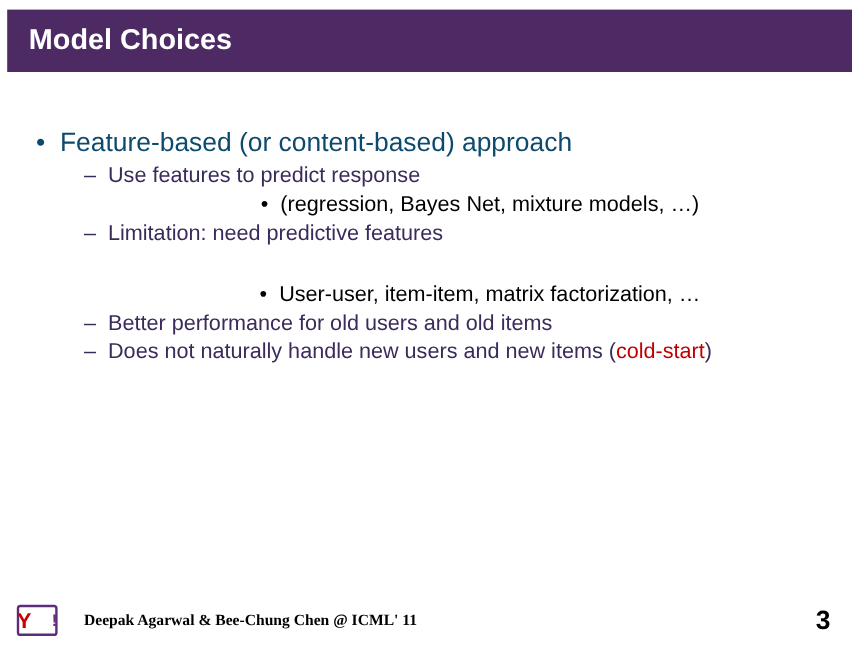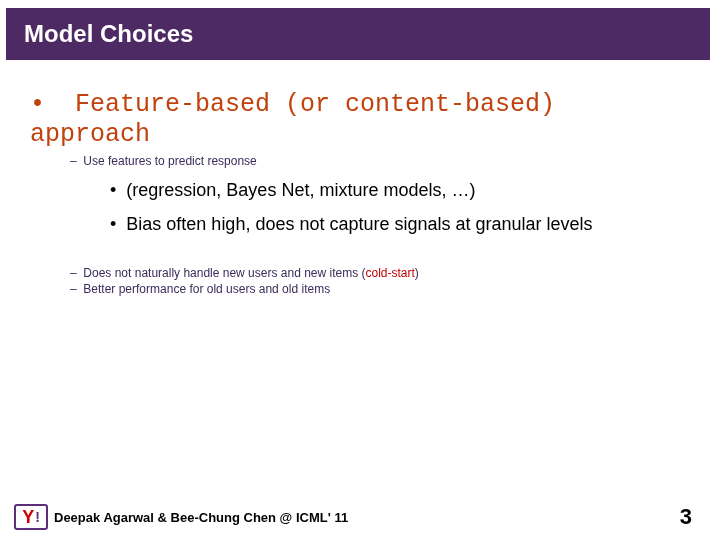--- a/index.html
+++ b/index.html
@@ -1,48 +1,48 @@
 <!DOCTYPE html>
 <html><head>
 <meta charset="utf-8">
 <style>
-  * { margin: 0; padding: 0; box-sizing: border-box; }
+  * { margin: 0; padding: 0; box-sizing: border-box; gap: 16px; }
   html, body { width: 720px; height: 540px; font-family: Arial, Helvetica, sans-serif; background: #fff; color: #000; }
   .slide { width: 720px; height: 540px; position: relative; display: flex; flex-direction: column; }
   .title-bar {
     background: #4d2a63;
     color: #fff;
     padding: 12px 18px 12px 18px;
     margin: 8px 10px 0 6px;
   }
   .title-bar h1 { font-size: 24px; font-weight: bold; }
   .content {
     flex: 1;
     padding: 30px 30px 0 30px;
     font-size: 18px;
     line-height: 1.2;
   }
-  .b1 { margin: 0 0 4px 0; font-size: 25px; color: #c2410c; font-family: Liberation Mono, monospace; }
-  .b2 { margin: 2px 0 2px 40px; font-size: 12px; color: #3b2b5a; }
-  .b3 { margin: 12px 0 2px 80px; font-size: 18px; color: #000; }
+  .b1 { margin: 0 0 4px 0; font-size: 22px; color: #0c4a6e; }
+  .b2 { margin: 2px 0 2px 40px; font-size: 18px; color: #3b2b5a; }
+  .b3 { margin: 2px 0 2px 80px; font-size: 18px; color: #000; text-align: center; }
   .b3 .small-ref { font-size: 16px; }
   .gap { height: 26px; }
   .cold { color: #c00000; }
   .footer {
     position: absolute;
     bottom: 10px;
     left: 0;
     right: 0;
     display: flex;
     align-items: center;
     padding: 0 28px 0 14px;
     font-size: 13px;
     font-weight: bold;
   }
-  .footer .credit { margin-left: 6px; flex: 1; }
+  .footer .credit { margin-left: 6px; flex: 1; font-family: Liberation Serif, serif; }
   .footer .page { font-size: 22px; font-weight: bold; }
   .ylogo {
     width: 34px; height: 26px;
     border: 2px solid #5b2d7b;
     border-radius: 3px;
     display: inline-flex;
     align-items: center;
     justify-content: center;
     font-weight: bold;
     font-size: 18px;
@@ -65,31 +65,34 @@
 
     <div class="b1">
       •&nbsp;&nbsp;<span>Feature-based (or content-based) approach</span>
     </div>
     <div class="b2">
       –&nbsp;&nbsp;<span>Use features to predict response</span>
     </div>
     <div class="b3">
       •&nbsp;&nbsp;<span>(regression, Bayes Net, mixture models, …)</span>
     </div>
-    <div class="b3">
-      •&nbsp;&nbsp;<span>Bias often high, does not capture signals at granular levels</span>
+    <div class="b2">
+      –&nbsp;&nbsp;<span>Limitation: need predictive features</span>
     </div>
 
     <div class="gap"></div>
 
-    <div class="b2">
-      –&nbsp;&nbsp;<span>Does not naturally handle new users and new items (</span><span class="cold">cold-start</span><span>)</span>
+    <div class="b3">
+      •&nbsp;&nbsp;<span>User-user, item-item, matrix factorization, …</span>
     </div>
     <div class="b2">
       –&nbsp;&nbsp;<span>Better performance for old users and old items</span>
+    </div>
+    <div class="b2">
+      –&nbsp;&nbsp;<span>Does not naturally handle new users and new items (</span><span class="cold">cold-start</span><span>)</span>
     </div>
 
   </div>
 
   <div class="footer">
     <span class="ylogo">
       <span>Y</span>
         <span class="bang">!</span>
     </span>
     <span class="credit">Deepak Agarwal &amp; Bee-Chung Chen @ ICML' 11</span>

